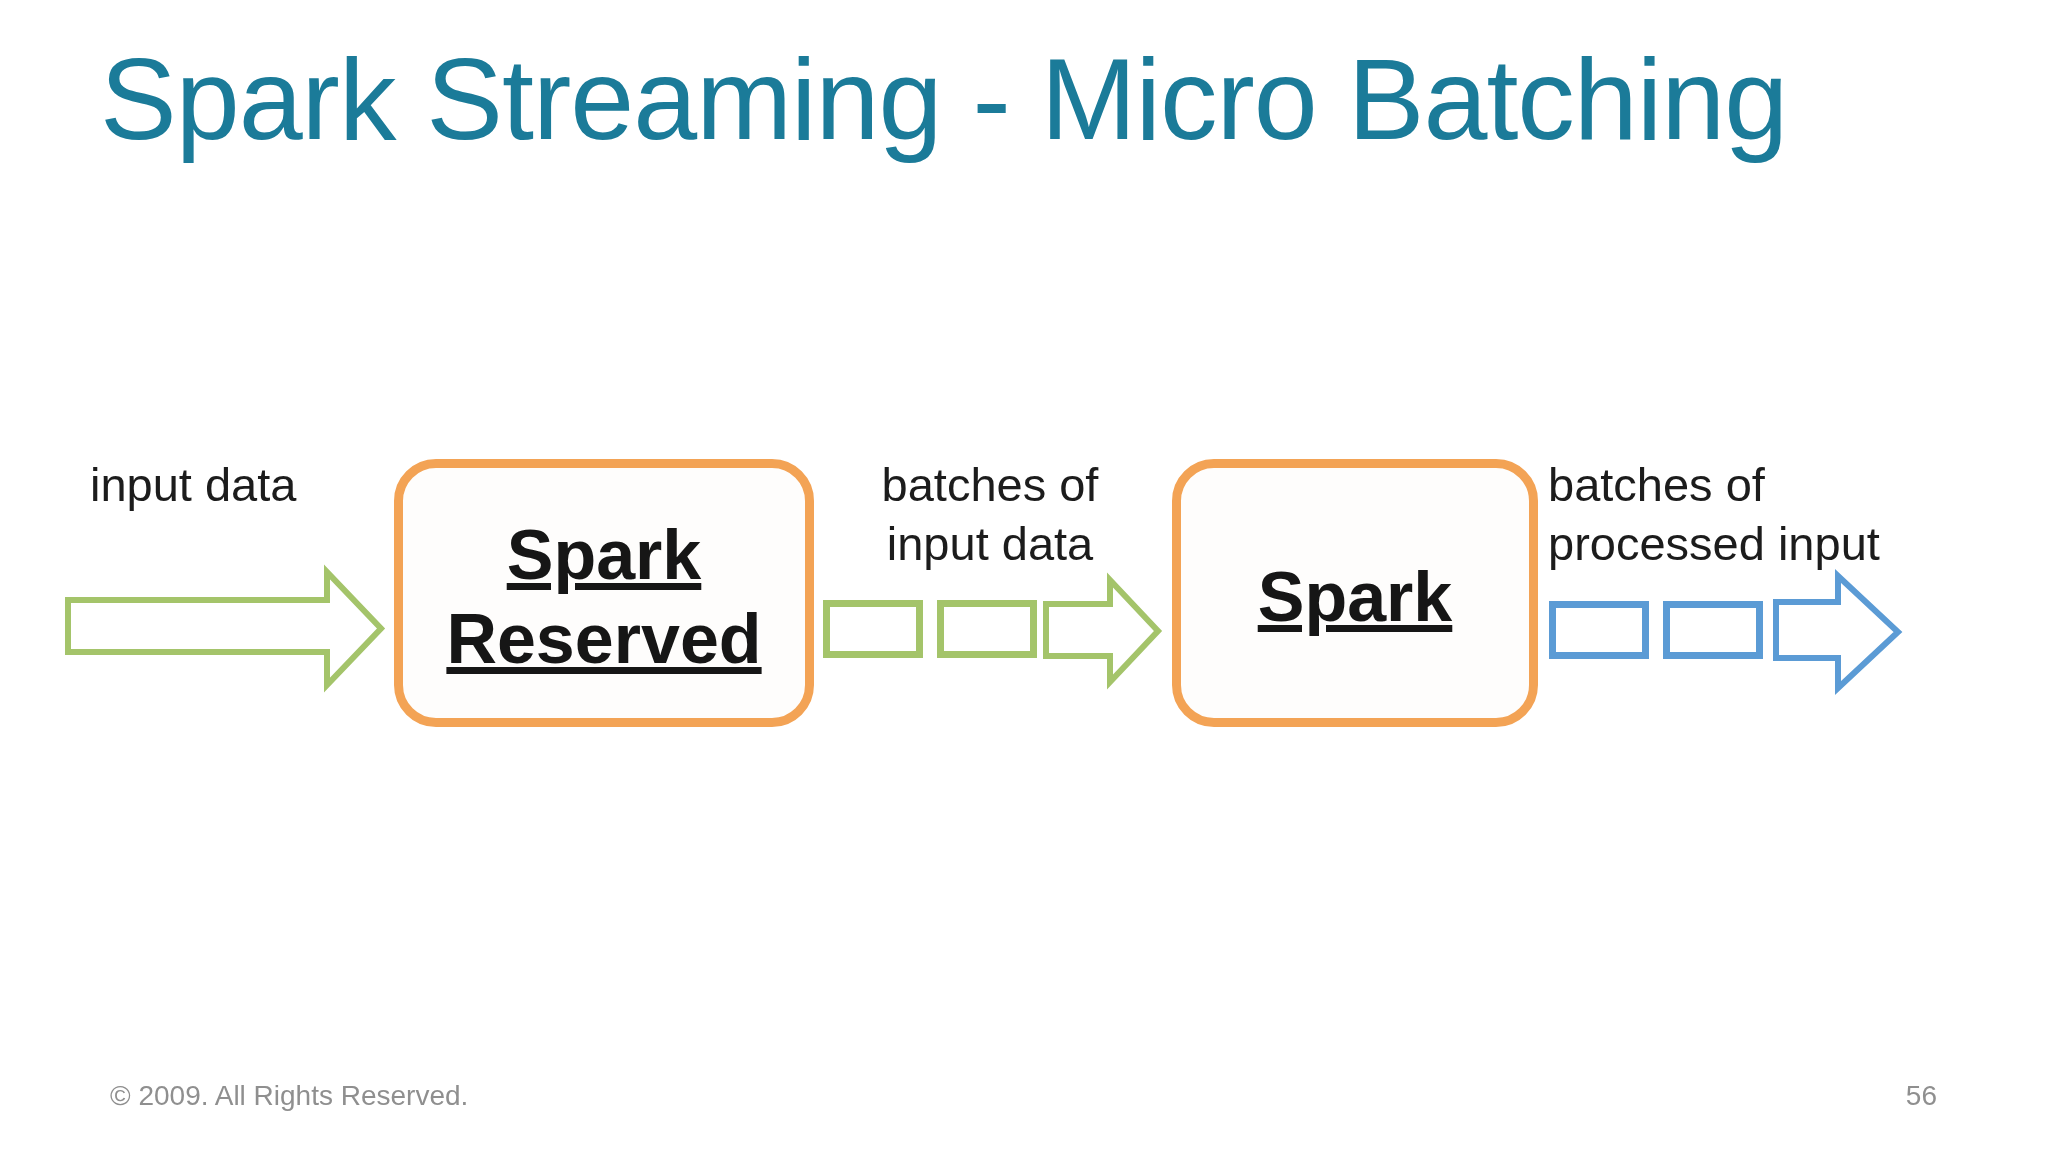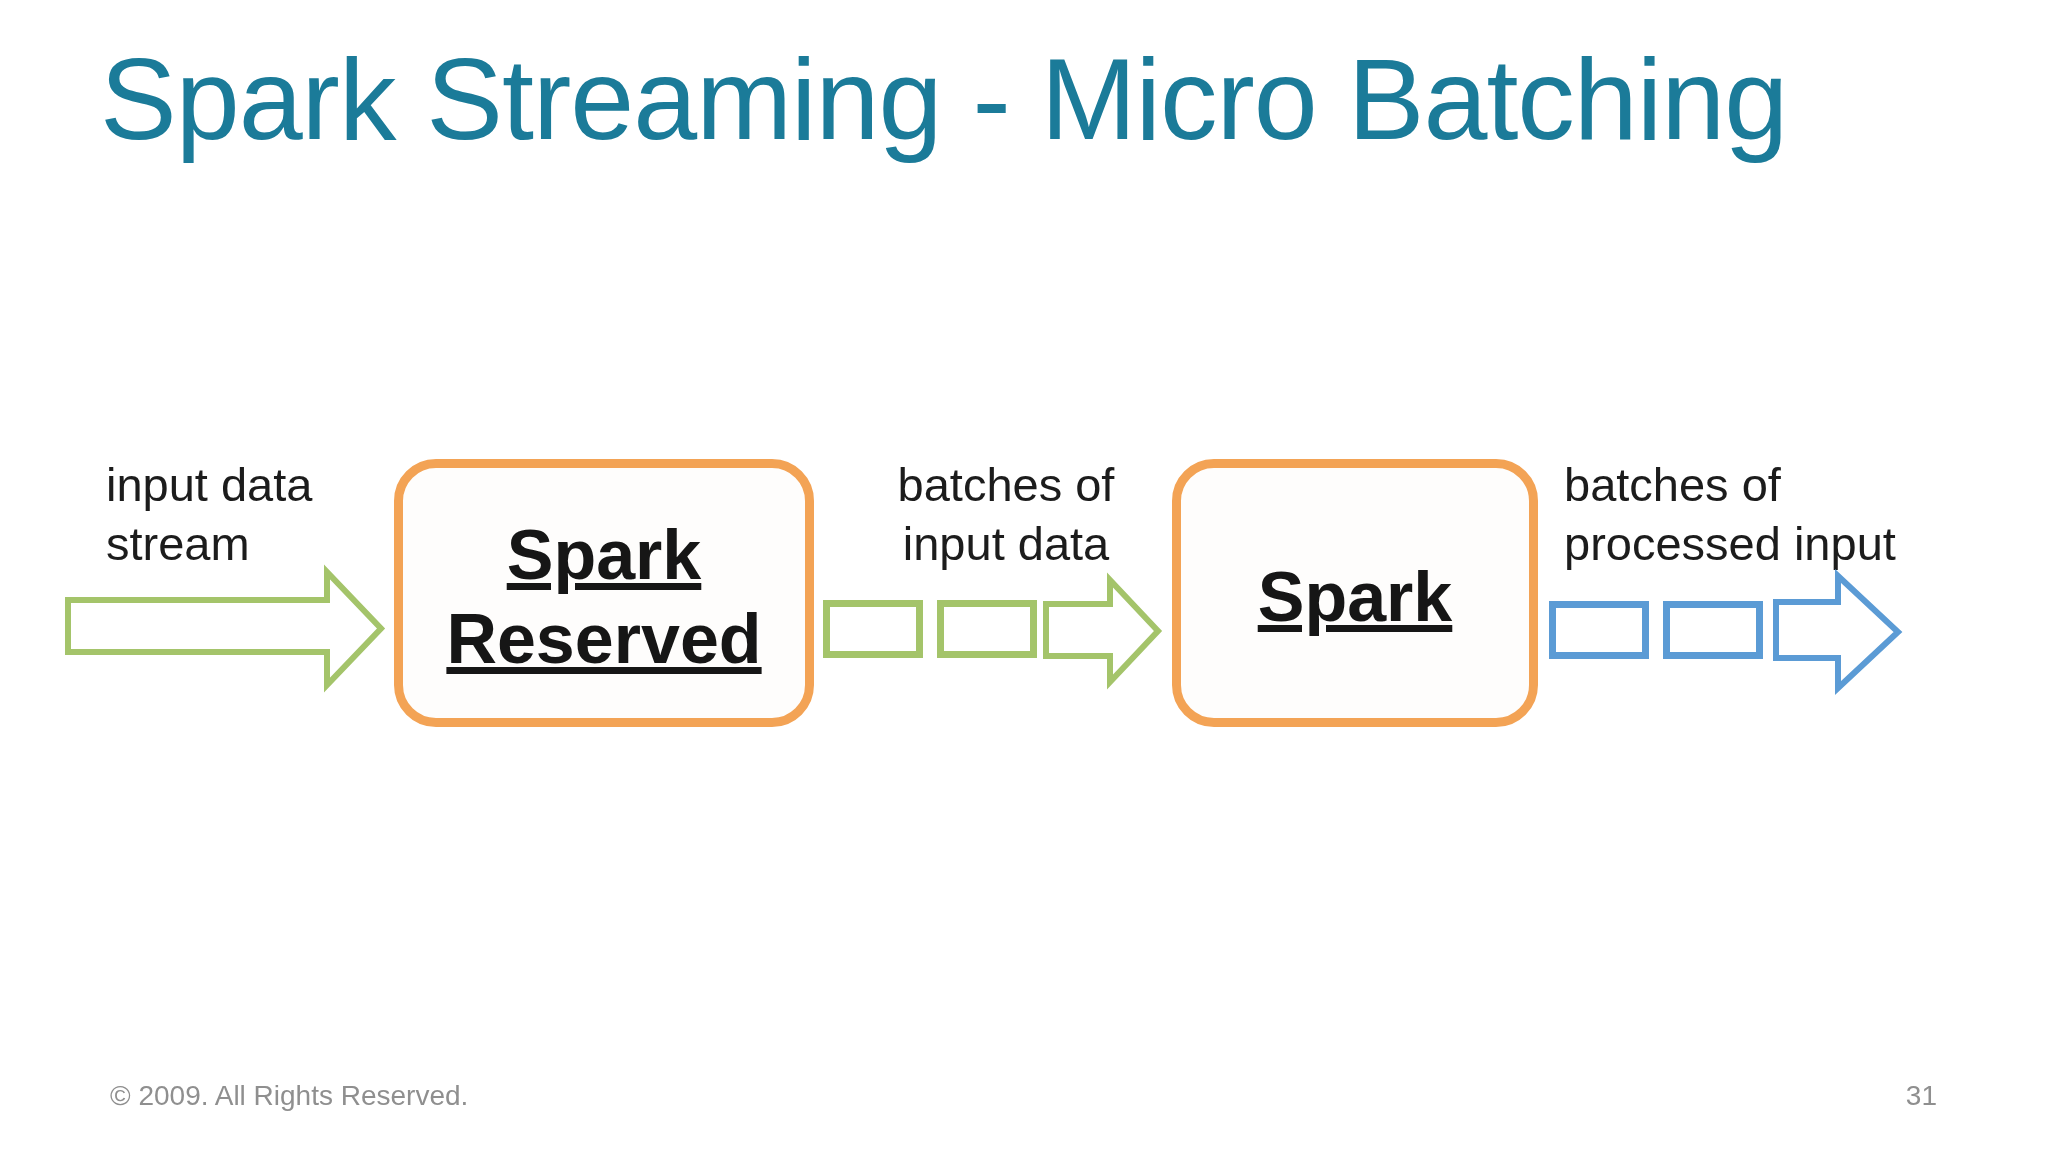--- a/index.html
+++ b/index.html
@@ -20,21 +20,20 @@
     letter-spacing:-1px;
     white-space:nowrap;
   }
   
   .dlabel{
     position:absolute;
     font-size:47px;
     line-height:59px;
     color:#1c1c1c;
     font-weight:400;
-    margin-left:16px;
   }
   .dlabel span{display:block;}
   .lbl-input{left:90px;top:455px;text-align:left;}
   .lbl-batches-input{left:840px;top:455px;width:300px;text-align:center;}
   .lbl-batches-processed{left:1548px;top:455px;text-align:left;}
   
   .node-box{
     position:absolute;
     top:459px;height:268px;
     box-sizing:border-box;
@@ -89,21 +88,20 @@
 </style>
 </head>
 <body>
 
 <div class="slide">
 
   <div class="slide-title">Spark Streaming - Micro Batching</div>
 
   <div class="dlabel lbl-input">
     <span>input data</span>
-    <span>stream</span>
   </div>
 
   <svg class="arrow-svg arrow-input" width="320" height="120" viewBox="0 0 320 120">
     <polygon points="3,31 262,31 262,3 316,59.5 262,116 262,83 3,83" fill="#ffffff" stroke-width="6" stroke-linejoin="miter" stroke="#a4c46a"></polygon>
   </svg>
 
   <div class="node-box box-streaming">
     <div class="box-text">
       <span>Spark</span>
       <span>Reserved</span>
@@ -134,15 +132,15 @@
   </div>
 
   <div class="batch-rect batch-blue b-rect-1"></div>
   <div class="batch-rect batch-blue b-rect-2"></div>
 
   <svg class="arrow-svg arrow-out" width="130" height="118" viewBox="0 0 130 118">
     <polygon points="3,29 65,29 65,3 125,59 65,115 65,85 3,85" fill="#ffffff" stroke-width="6" stroke-linejoin="miter" stroke="#5b9bd5"></polygon>
   </svg>
 
   <div class="footer-text">© 2009. All Rights Reserved.</div>
-  <div class="page-number">31</div>
+  <div class="page-number">56</div>
 
 </div>
 
 </body></html>

